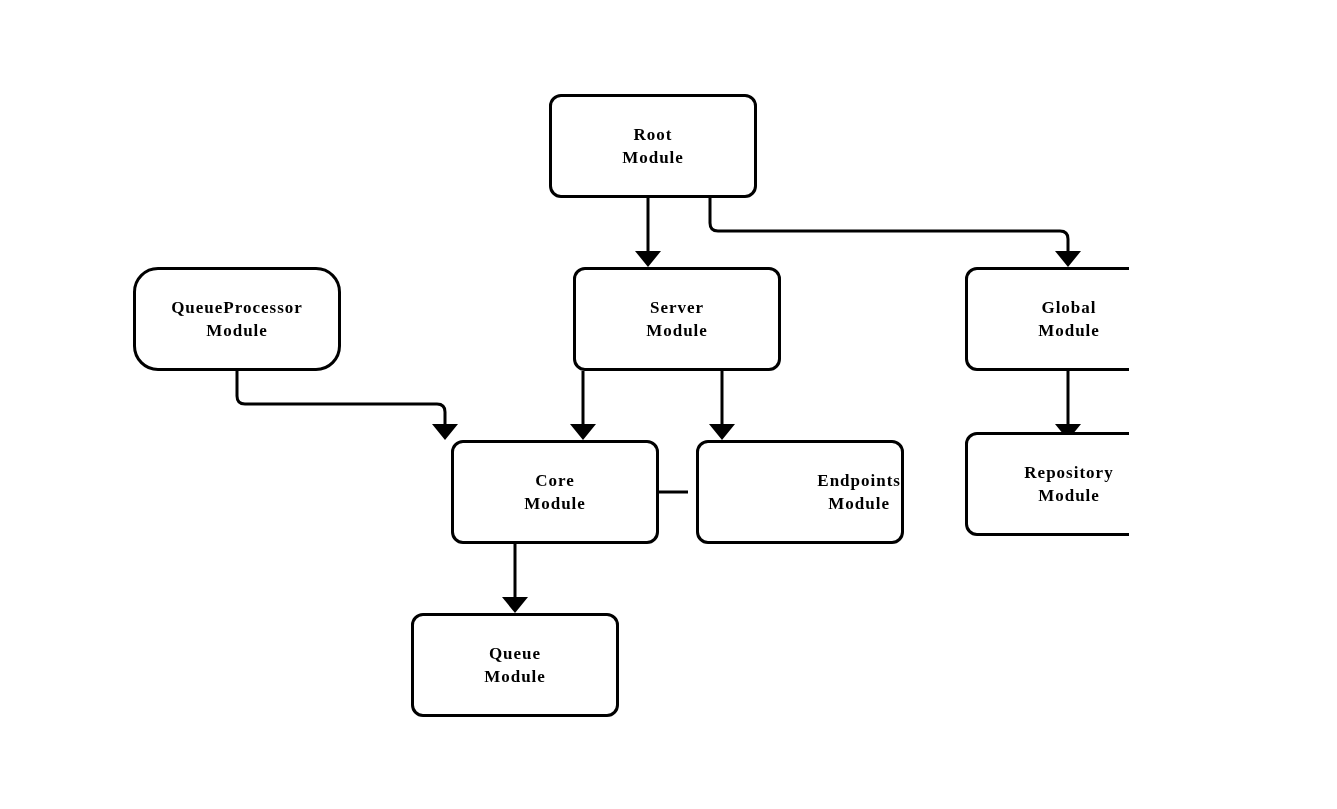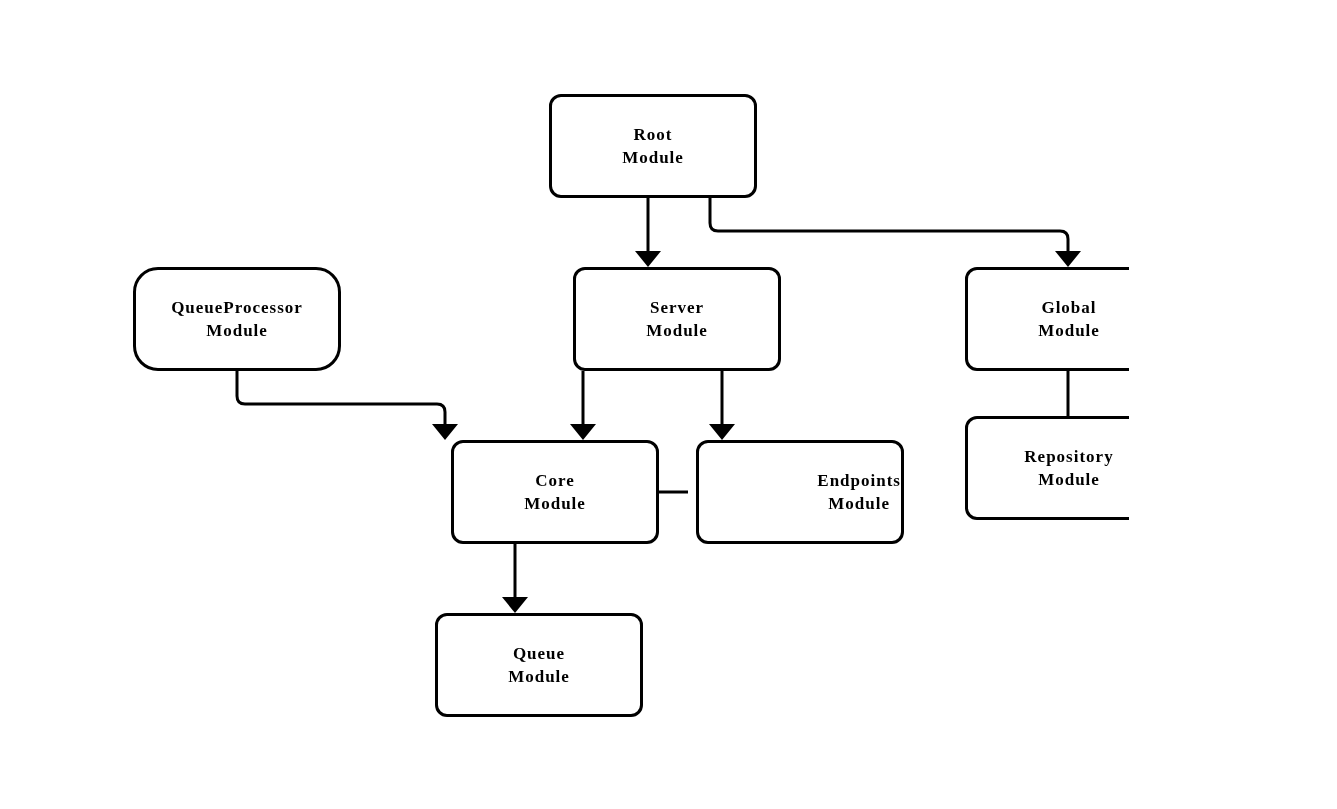--- a/index.html
+++ b/index.html
@@ -91,22 +91,22 @@
 Module</span>
       </div>
       <div class="node" style="left: 411px; top: 440px; width: 208px; height: 104px; margin-left: 40px;">
         <span class="node-label">Core
 Module</span>
       </div>
       <div class="node" style="left: 696px; top: 440px; width: 208px; height: 104px; justify-content: flex-end;">
         <span class="node-label">Endpoints
 Module</span>
       </div>
-      <div class="node" style="left: 965px; top: 416px; width: 208px; height: 104px;">
+      <div class="node" style="left: 965px; top: 432px; width: 208px; height: 104px;">
         <span class="node-label">Repository
 Module</span>
       </div>
-      <div class="node" style="left: 411px; top: 613px; width: 208px; height: 104px; margin-left: 24px;">
+      <div class="node" style="left: 411px; top: 613px; width: 208px; height: 104px;">
         <span class="node-label">Queue
 Module</span>
       </div>
     </div>
 </div>
 
 </body></html>

